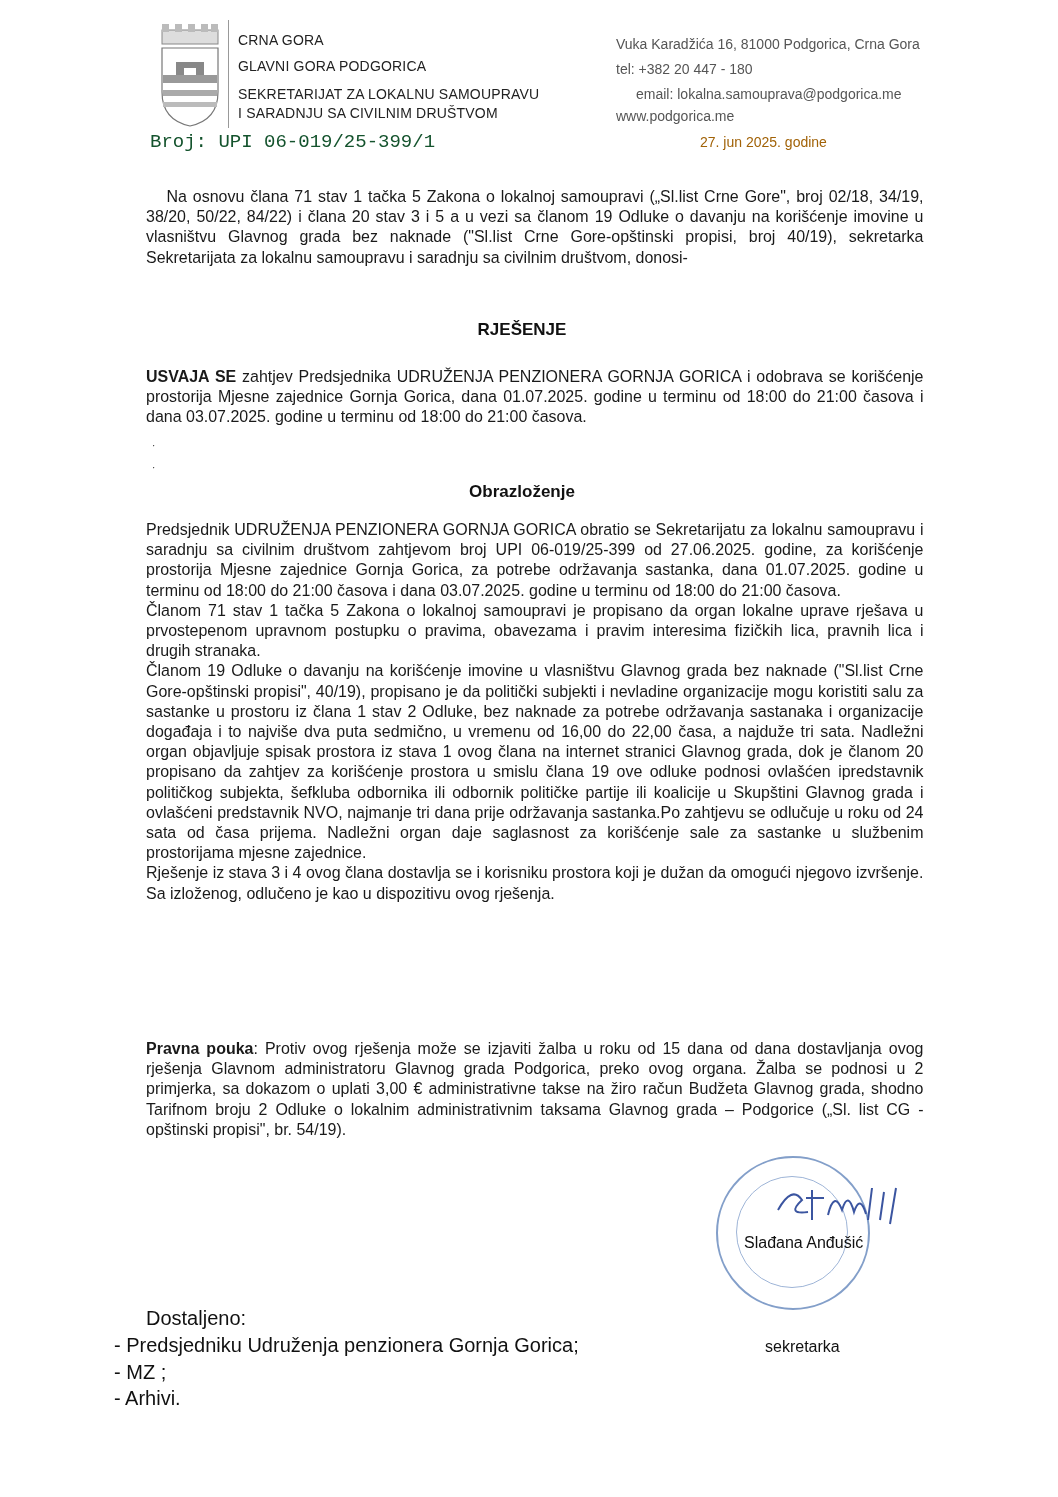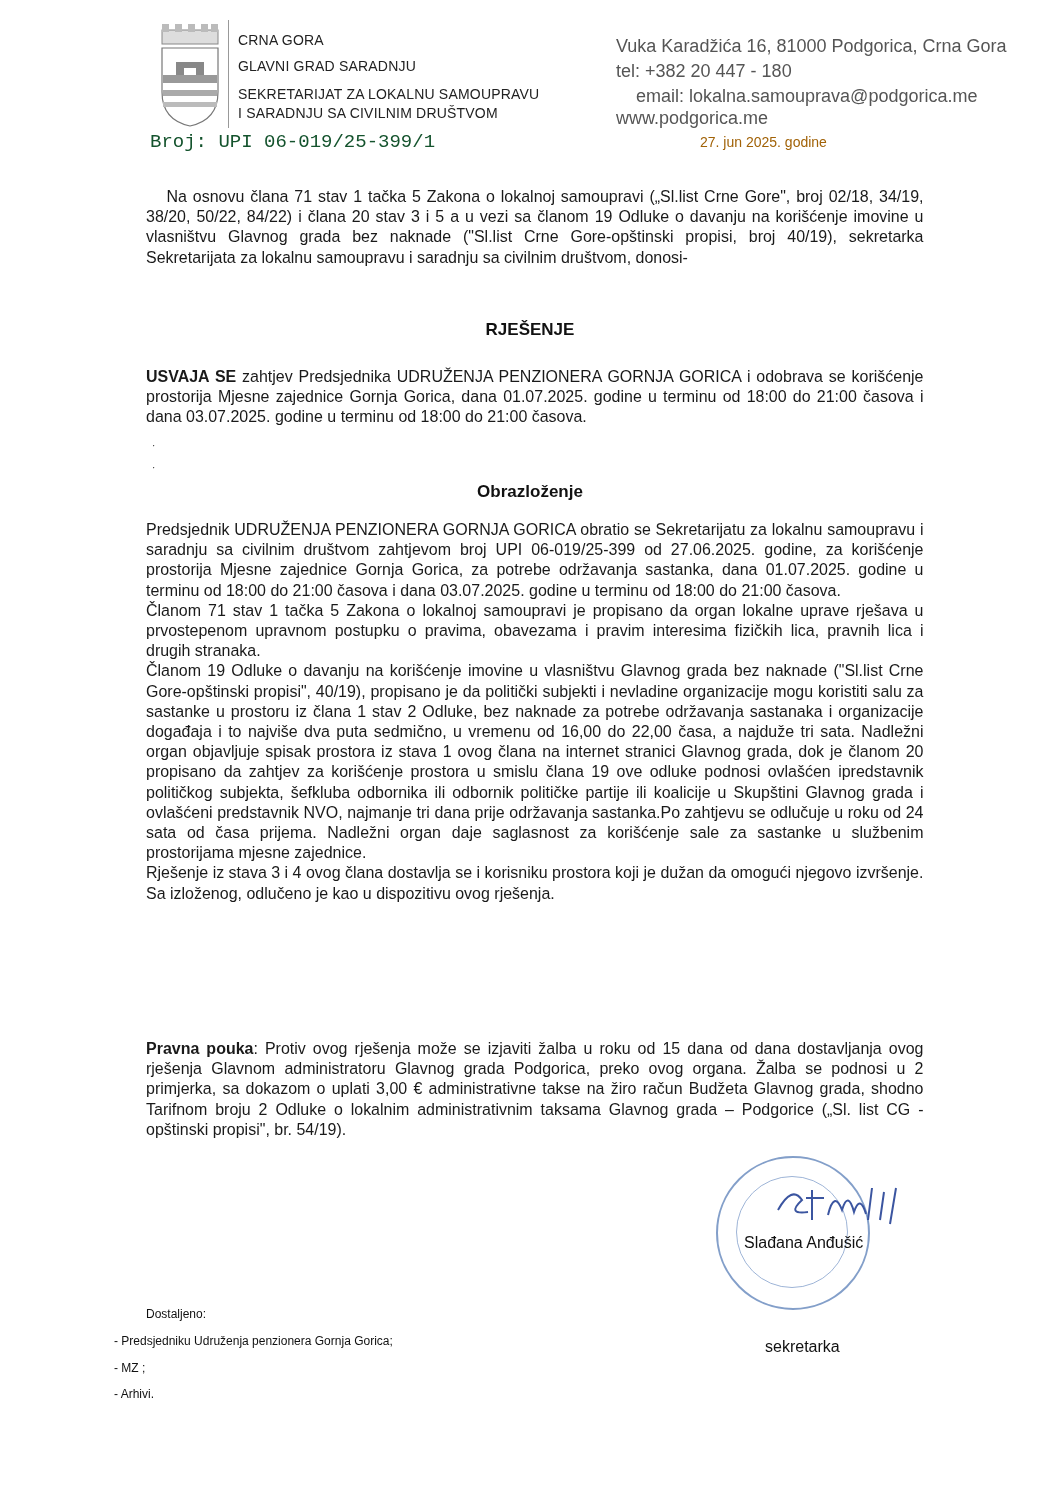--- a/index.html
+++ b/index.html
@@ -1,33 +1,33 @@
 <!DOCTYPE html>
 <html><head>
 <meta charset="utf-8">
 <style>
   html, body { margin:0; padding:0; background:#ffffff; }
   body { width:1058px; height:1497px; position:relative; overflow:hidden; color:#111; }
   .abs { position:absolute; }
   .hdr { font-family:"Liberation Sans", sans-serif; font-size:14px; color:#222; }
   .hdr-line { position:absolute; left:238px; white-space:nowrap; letter-spacing:0.2px; }
-  .contact { position:absolute; left:616px; font-family:"Liberation Sans", sans-serif; font-size:18px; color:#555; white-space:nowrap; }
+  .contact { position:absolute; left:616px; font-family:"Liberation Sans", sans-serif; font-size:14px; color:#555; white-space:nowrap; }
   .broj { position:absolute; left:150px; top:131px; font-family:Liberation Mono, monospace; font-size:19px; color:#14532d; }
   .date { position:absolute; left:700px; top:134px; font-family:"Liberation Sans", sans-serif; font-size:14px; color:#a16207; }
   .vline { position:absolute; left:228px; top:20px; width:1px; height:108px; background:#999; }
   .body-text { position:absolute; left:146px; width:836px; font-family:"Liberation Sans", sans-serif; font-size:17.2px; line-height:20.2px; text-align:justify; color:#1a1a1a; transform:scaleX(0.93); transform-origin:left top; }
   .body-text p { margin:0; }
   .body-text .indent { text-indent:22px; }
-  .heading { position:absolute; left:0; width:1044px; text-align:center; font-family:"Liberation Sans", sans-serif; font-weight:bold; font-size:17px; color:#111;padding-left:8px; }
+  .heading { position:absolute; left:0; width:1044px; text-align:center; font-family:"Liberation Sans", sans-serif; font-weight:bold; font-size:17px; color:#111; }
   .b { font-weight:bold; }
   .stamp { position:absolute; left:716px; top:1156px; width:150px; height:150px; border-radius:50%; border:2px solid #5a7fb8; opacity:0.75; }
   .stamp-inner { position:absolute; left:18px; top:18px; width:110px; height:110px; border-radius:50%; border:1px solid #7d9bc9; }
   .sign-name { position:absolute; left:744px; top:1234px; font-family:Liberation Sans, sans-serif; font-size:16px; color:#111; }
   .sign-title { position:absolute; left:765px; top:1338px; font-family:"Liberation Sans", sans-serif; font-size:16px; color:#111; }
-  .dist { position:absolute; font-family:"Liberation Sans", sans-serif; font-size:12px; color:#111; white-space:nowrap; }
+  .dist { position:absolute; font-family:"Liberation Sans", sans-serif; font-size:20px; color:#111; white-space:nowrap; }
 </style>
 </head>
 <body>
 
 <div class="abs" style="left:158px;top:20px;width:64px;height:108px;">
   <svg width="64" height="108" viewBox="0 0 64 108">
     <rect x="4" y="10" width="56" height="14" fill="#ddd" stroke="#888" stroke-width="1"></rect>
     <rect x="4" y="4" width="7" height="8" fill="#bbb"></rect>
       <rect x="17" y="4" width="7" height="8" fill="#bbb"></rect>
     <rect x="30" y="4" width="7" height="8" fill="#bbb"></rect>
@@ -36,21 +36,21 @@
     <path d="M4 28 H60 V72 Q60 100 32 106 Q4 100 4 72 Z" fill="#fff" stroke="#777" stroke-width="1.2"></path>
     <rect x="5" y="55" width="54" height="8" fill="#999"></rect>
     <rect x="5" y="70" width="54" height="6" fill="#aaa"></rect>
     <rect x="5" y="82" width="54" height="5" fill="#bbb"></rect>
     <path d="M18 55 V42 H46 V55 H38 V48 H26 V55 Z" fill="#888"></path>
   </svg>
 </div>
 <div class="vline"></div>
 <div class="hdr">
   <div class="hdr-line" style="top:32px;">CRNA GORA</div>
-  <div class="hdr-line" style="top:58px;">GLAVNI GRAD SARADNJU</div>
+  <div class="hdr-line" style="top:58px;">GLAVNI GORA PODGORICA</div>
   <div class="hdr-line" style="top:86px;">SEKRETARIJAT ZA LOKALNU SAMOUPRAVU</div>
   <div class="hdr-line" style="top:105px;">I SARADNJU SA CIVILNIM DRUŠTVOM</div>
 </div>
 <div class="broj">Broj: UPI 06-019/25-399/1</div>
 
 <div class="contact" style="top:36px;">Vuka Karadžića 16, 81000 Podgorica, Crna Gora</div>
 <div class="contact" style="top:61px;">tel: +382 20 447 - 180</div>
 <div class="contact" style="top:86px;margin-left:20px;">email: lokalna.samouprava@podgorica.me</div>
 <div class="contact" style="top:108px;">www.podgorica.me</div>
 <div class="date">27. jun 2025. godine</div>

